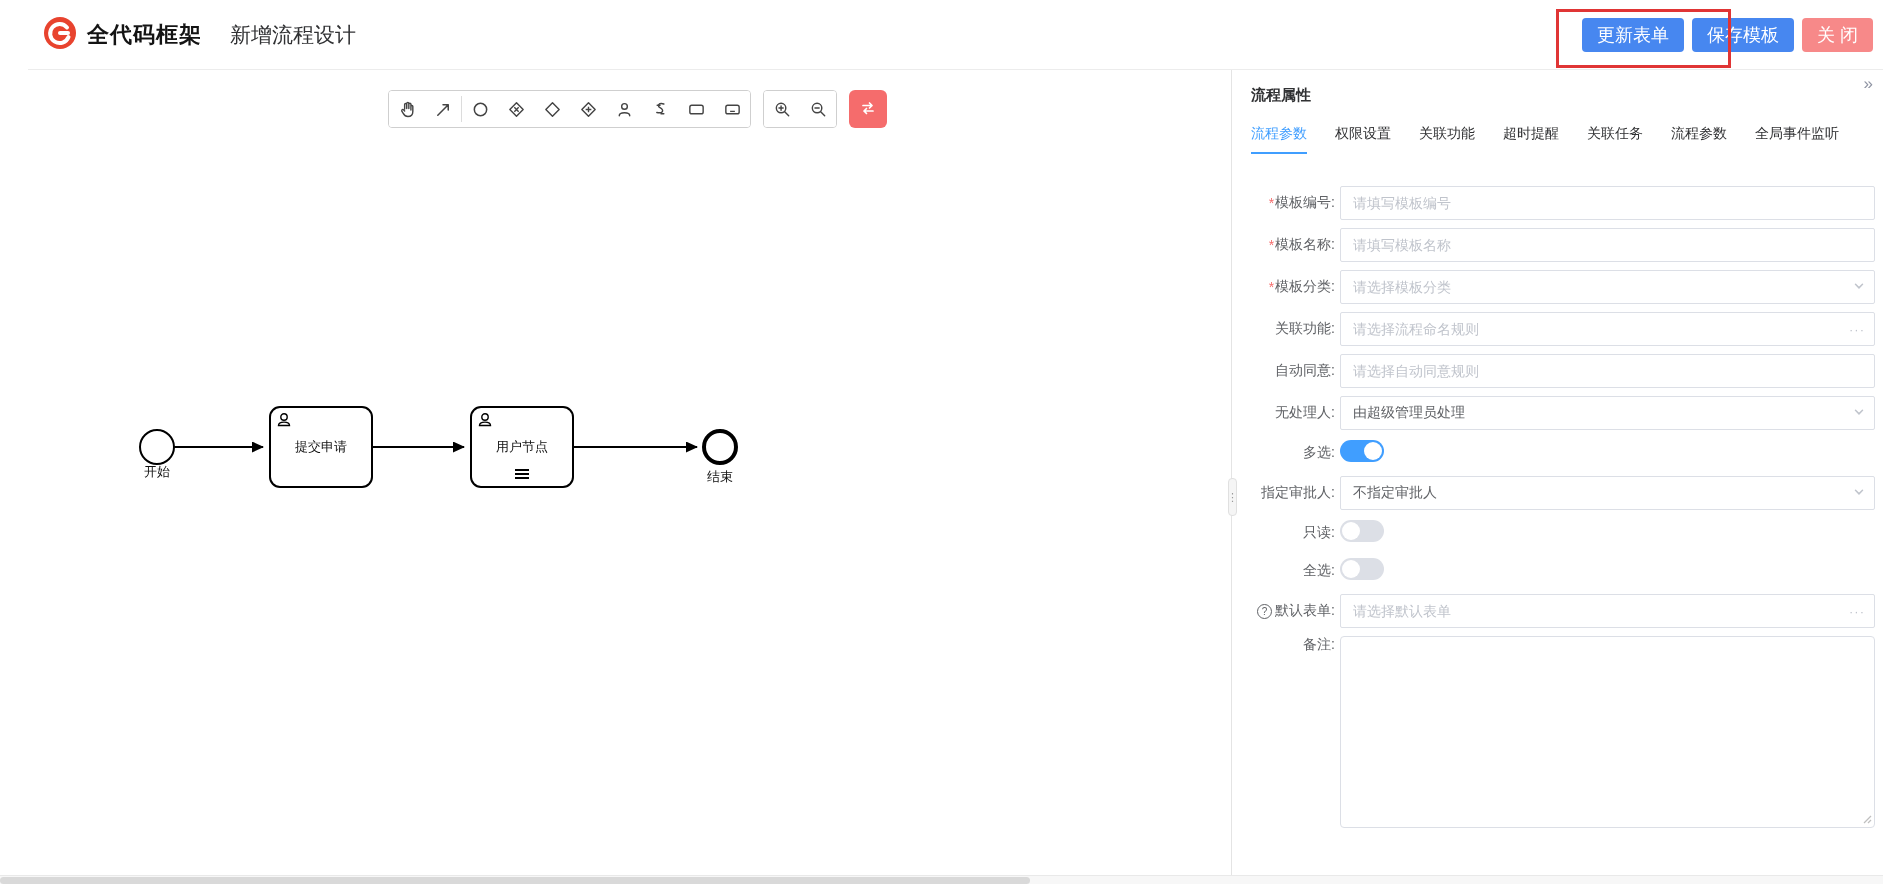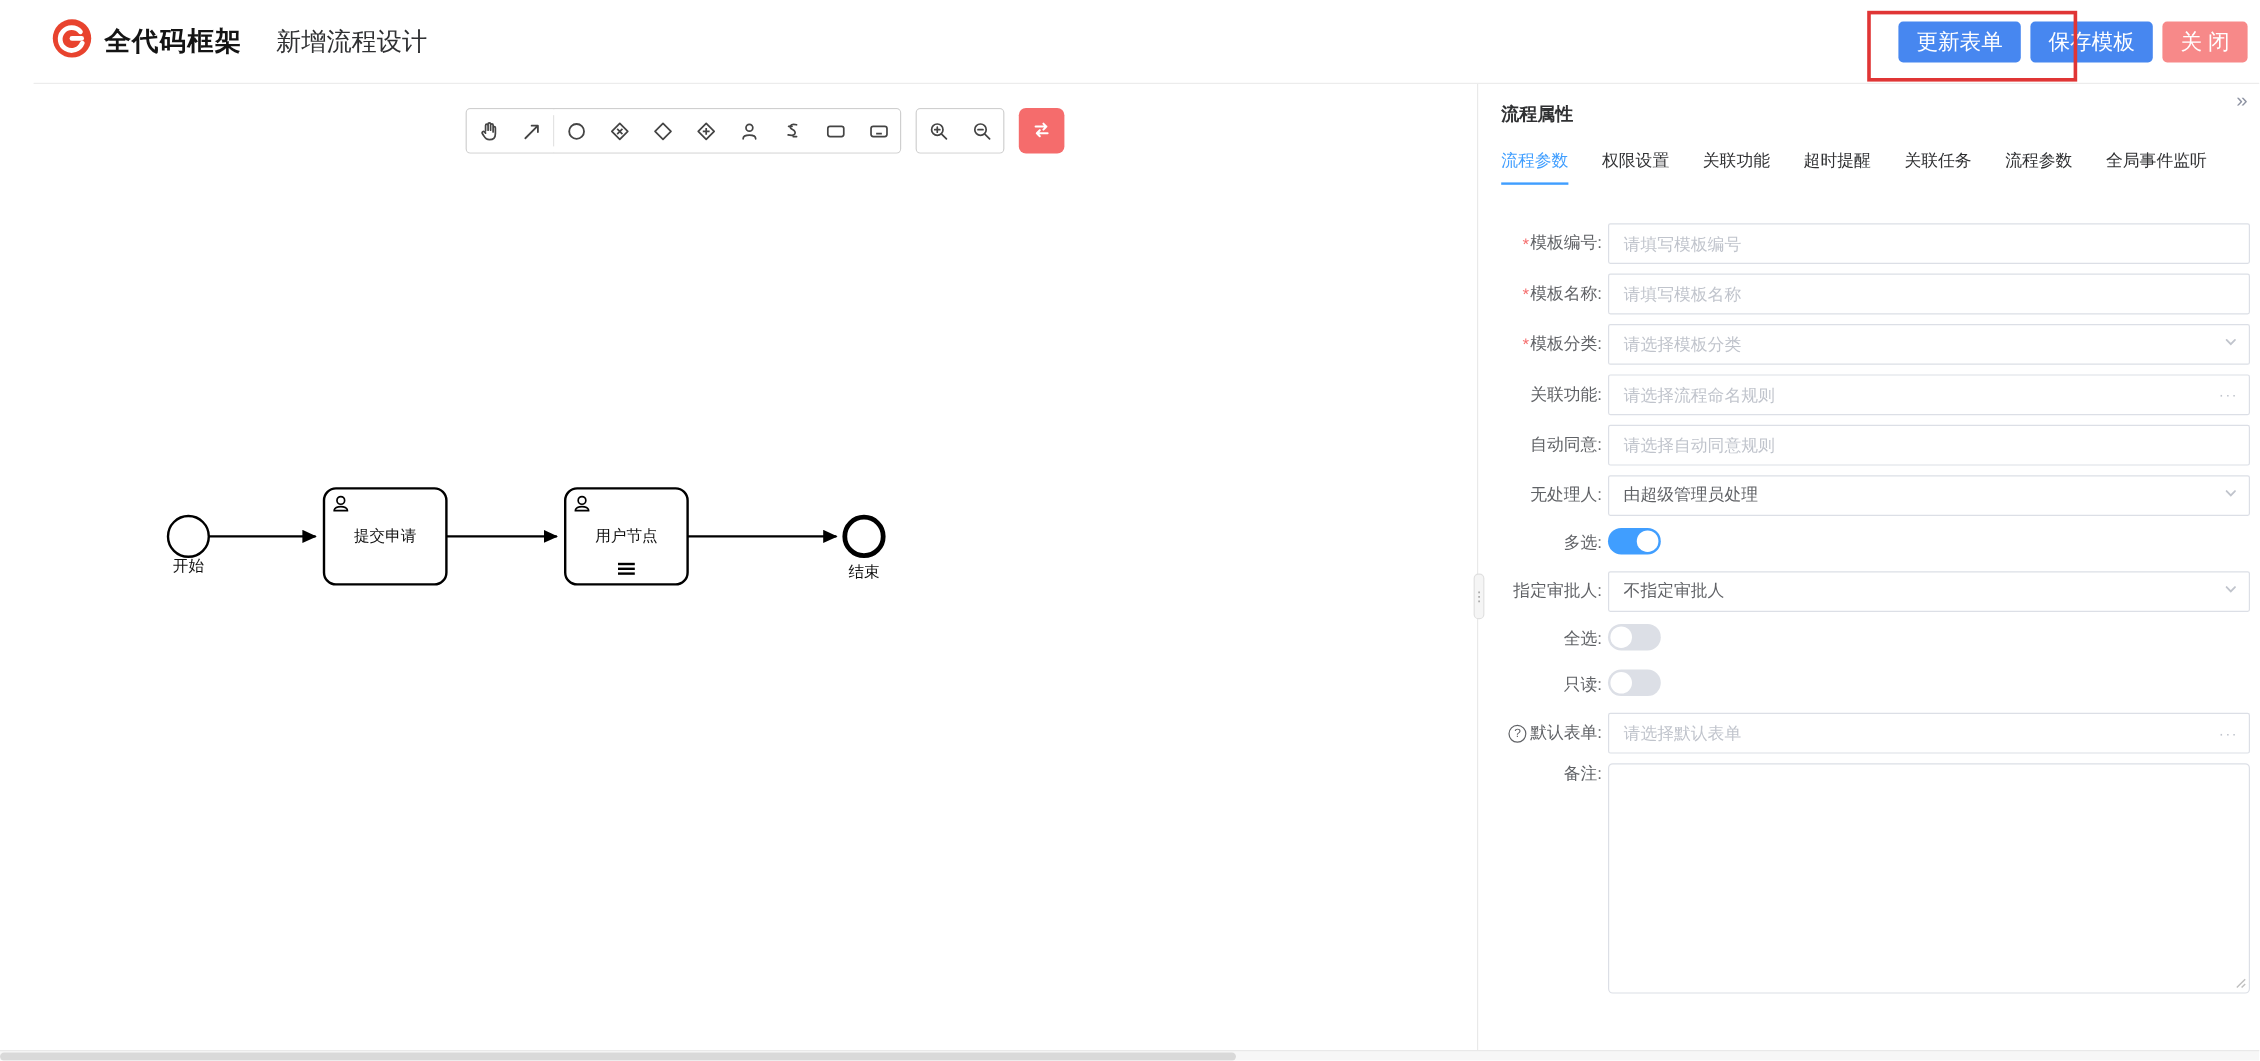--- a/index.html
+++ b/index.html
@@ -332,28 +332,28 @@
           <div class="ctrl">
             <input class="ipt" readonly="" value="不指定审批人" style="">
             <span class="sfx"><svg width="12" height="12" viewBox="0 0 12 12" fill="none" stroke="#c0c4cc" stroke-width="1.5" stroke-linecap="round">
                   <polyline points="2.5,4.2 6,7.8 9.5,4.2"></polyline>
                 </svg></span>
           </div>
         </div>
 
         <div class="row short">
           <label class="lbl">
+              <span>只读:</span>
+            </label>
+          <div class="ctrl"><span class="switch"><span class="knob"></span></span></div>
+        </div>
+
+        <div class="row short">
+          <label class="lbl">
               <span>全选:</span>
-            </label>
-          <div class="ctrl"><span class="switch"><span class="knob"></span></span></div>
-        </div>
-
-        <div class="row short">
-          <label class="lbl">
-              <span>只读:</span>
             </label>
           <div class="ctrl"><span class="switch"><span class="knob"></span></span></div>
         </div>
 
         <div class="row">
           <label class="lbl">
               <span class="help">?</span>
               <span>默认表单:</span>
             </label>
           <div class="ctrl">

